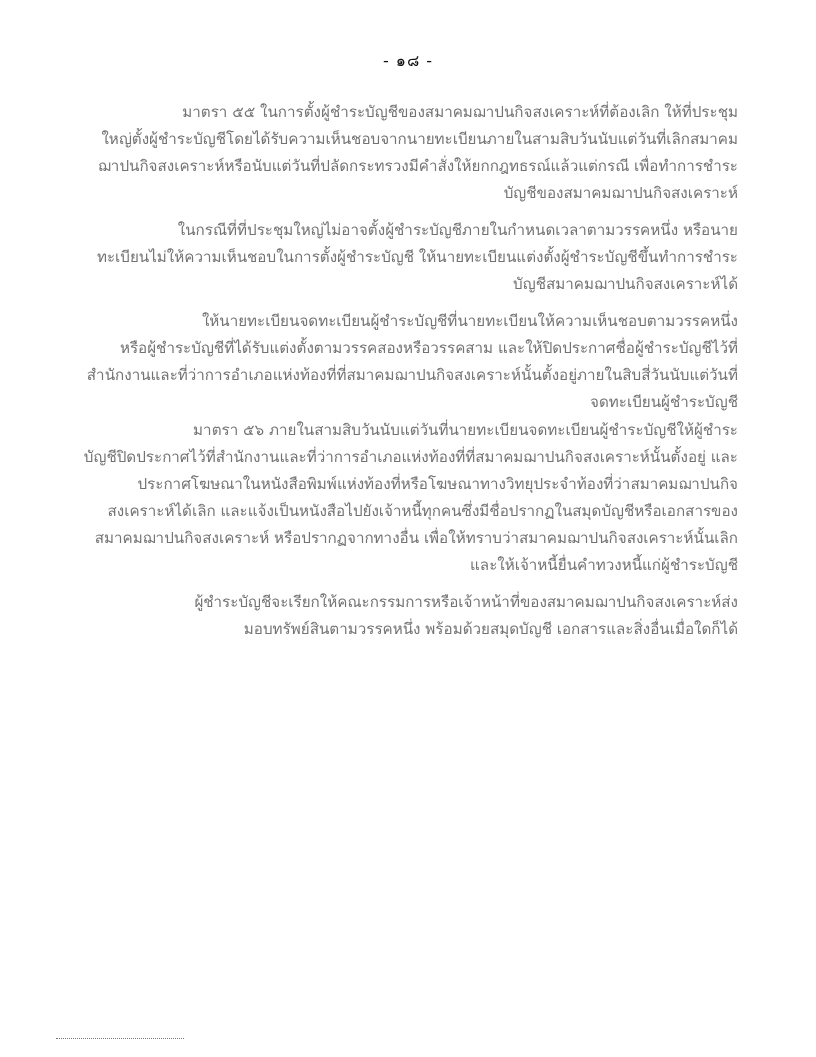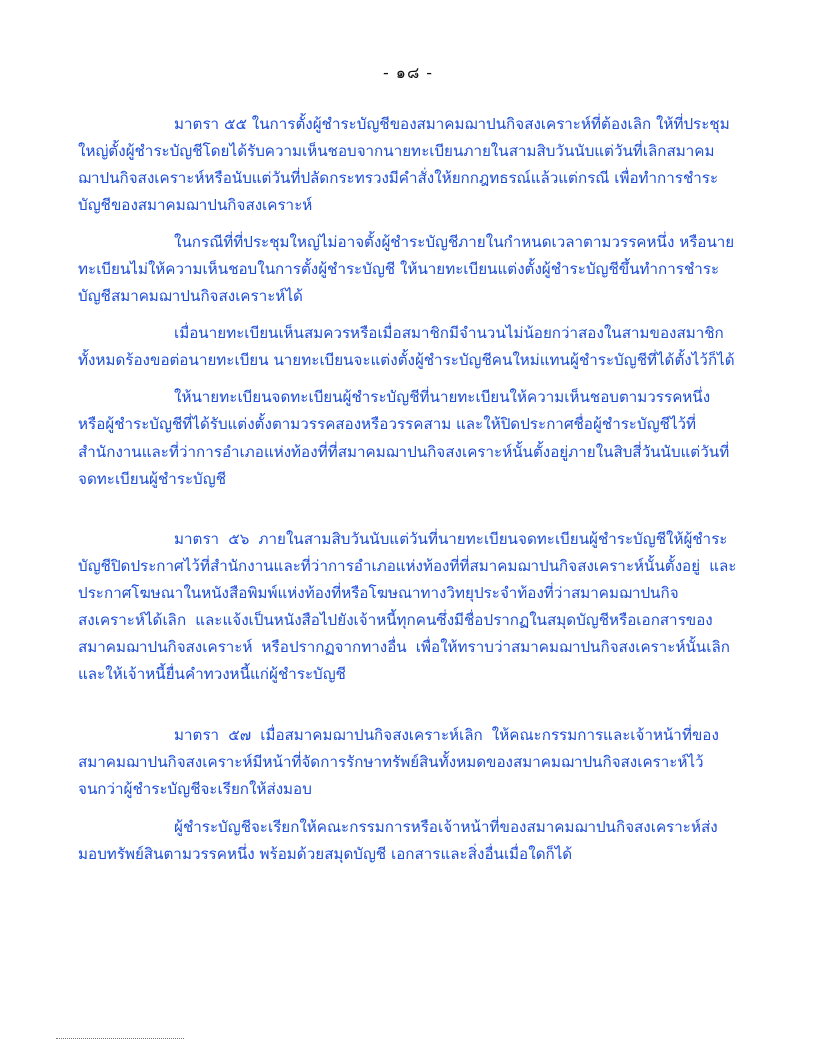--- a/index.html
+++ b/index.html
@@ -18,65 +18,61 @@
     position: relative;
     width: 816px;
     height: 1057px;
     box-sizing: border-box;
     padding: 0;
   }
   .page-number {
     text-align: center;
     font-size: 16px;
     letter-spacing: 1px;
-    padding-top: 60px;
+    padding-top: 48px;
     padding-bottom: 26px;
     color: #111;
   }
   .body-text {
     margin: 0 auto;
     width: 660px;
     font-size: 15.2px;
     line-height: 1.78;
-    color: #1d4ed8;
-    text-align: left;
+    color: #737373;
+    text-align: right;
   }
   .para {
     margin: 0 0 0 0;
     text-indent: 96px;
     word-break: break-word;
   }
   .para.gap-small {
     margin-top: 10px;
   }
   .para.gap-large {
-    margin-top: 34px;
-    font-family: Liberation Mono, monospace;
   }
   .footer-rule {
     position: absolute;
     left: 56px;
     bottom: 18px;
     width: 128px;
     height: 0;
     border-top: 1px dotted #777;
   }
 </style>
 </head>
 <body>
 
 <div class="page">
 
   <div class="page-number">- ๑๘ -</div>
 
   <div class="body-text">
     <p class="para">มาตรา ๕๕  ในการตั้งผู้ชำระบัญชีของสมาคมฌาปนกิจสงเคราะห์ที่ต้องเลิก ให้ที่ประชุมใหญ่ตั้งผู้ชำระบัญชีโดยได้รับความเห็นชอบจากนายทะเบียนภายในสามสิบวันนับแต่วันที่เลิกสมาคมฌาปนกิจสงเคราะห์หรือนับแต่วันที่ปลัดกระทรวงมีคำสั่งให้ยกกฎทธรณ์แล้วแต่กรณี เพื่อทำการชำระบัญชีของสมาคมฌาปนกิจสงเคราะห์</p>
     <p class="para gap-small">ในกรณีที่ที่ประชุมใหญ่ไม่อาจตั้งผู้ชำระบัญชีภายในกำหนดเวลาตามวรรคหนึ่ง หรือนายทะเบียนไม่ให้ความเห็นชอบในการตั้งผู้ชำระบัญชี ให้นายทะเบียนแต่งตั้งผู้ชำระบัญชีขึ้นทำการชำระบัญชีสมาคมฌาปนกิจสงเคราะห์ได้</p>
-    <p class="para gap-small">เมื่อนายทะเบียนเห็นสมควรหรือเมื่อสมาชิกมีจำนวนไม่น้อยกว่าสองในสามของสมาชิกทั้งหมดร้องขอต่อนายทะเบียน นายทะเบียนจะแต่งตั้งผู้ชำระบัญชีคนใหม่แทนผู้ชำระบัญชีที่ได้ตั้งไว้ก็ได้</p>
     <p class="para gap-small">ให้นายทะเบียนจดทะเบียนผู้ชำระบัญชีที่นายทะเบียนให้ความเห็นชอบตามวรรคหนึ่ง หรือผู้ชำระบัญชีที่ได้รับแต่งตั้งตามวรรคสองหรือวรรคสาม และให้ปิดประกาศชื่อผู้ชำระบัญชีไว้ที่สำนักงานและที่ว่าการอำเภอแห่งท้องที่ที่สมาคมฌาปนกิจสงเคราะห์นั้นตั้งอยู่ภายในสิบสี่วันนับแต่วันที่จดทะเบียนผู้ชำระบัญชี</p>
     <p class="para gap-large">มาตรา ๕๖  ภายในสามสิบวันนับแต่วันที่นายทะเบียนจดทะเบียนผู้ชำระบัญชีให้ผู้ชำระบัญชีปิดประกาศไว้ที่สำนักงานและที่ว่าการอำเภอแห่งท้องที่ที่สมาคมฌาปนกิจสงเคราะห์นั้นตั้งอยู่ และประกาศโฆษณาในหนังสือพิมพ์แห่งท้องที่หรือโฆษณาทางวิทยุประจำท้องที่ว่าสมาคมฌาปนกิจสงเคราะห์ได้เลิก และแจ้งเป็นหนังสือไปยังเจ้าหนี้ทุกคนซึ่งมีชื่อปรากฏในสมุดบัญชีหรือเอกสารของสมาคมฌาปนกิจสงเคราะห์ หรือปรากฏจากทางอื่น เพื่อให้ทราบว่าสมาคมฌาปนกิจสงเคราะห์นั้นเลิกและให้เจ้าหนี้ยื่นคำทวงหนี้แก่ผู้ชำระบัญชี</p>
-    <p class="para gap-large">มาตรา ๕๗  เมื่อสมาคมฌาปนกิจสงเคราะห์เลิก ให้คณะกรรมการและเจ้าหน้าที่ของสมาคมฌาปนกิจสงเคราะห์มีหน้าที่จัดการรักษาทรัพย์สินทั้งหมดของสมาคมฌาปนกิจสงเคราะห์ไว้จนกว่าผู้ชำระบัญชีจะเรียกให้ส่งมอบ</p>
     <p class="para gap-small">ผู้ชำระบัญชีจะเรียกให้คณะกรรมการหรือเจ้าหน้าที่ของสมาคมฌาปนกิจสงเคราะห์ส่งมอบทรัพย์สินตามวรรคหนึ่ง พร้อมด้วยสมุดบัญชี เอกสารและสิ่งอื่นเมื่อใดก็ได้</p>
   </div>
 
   <div class="footer-rule"></div>
 
 </div>
 
 </body></html>

